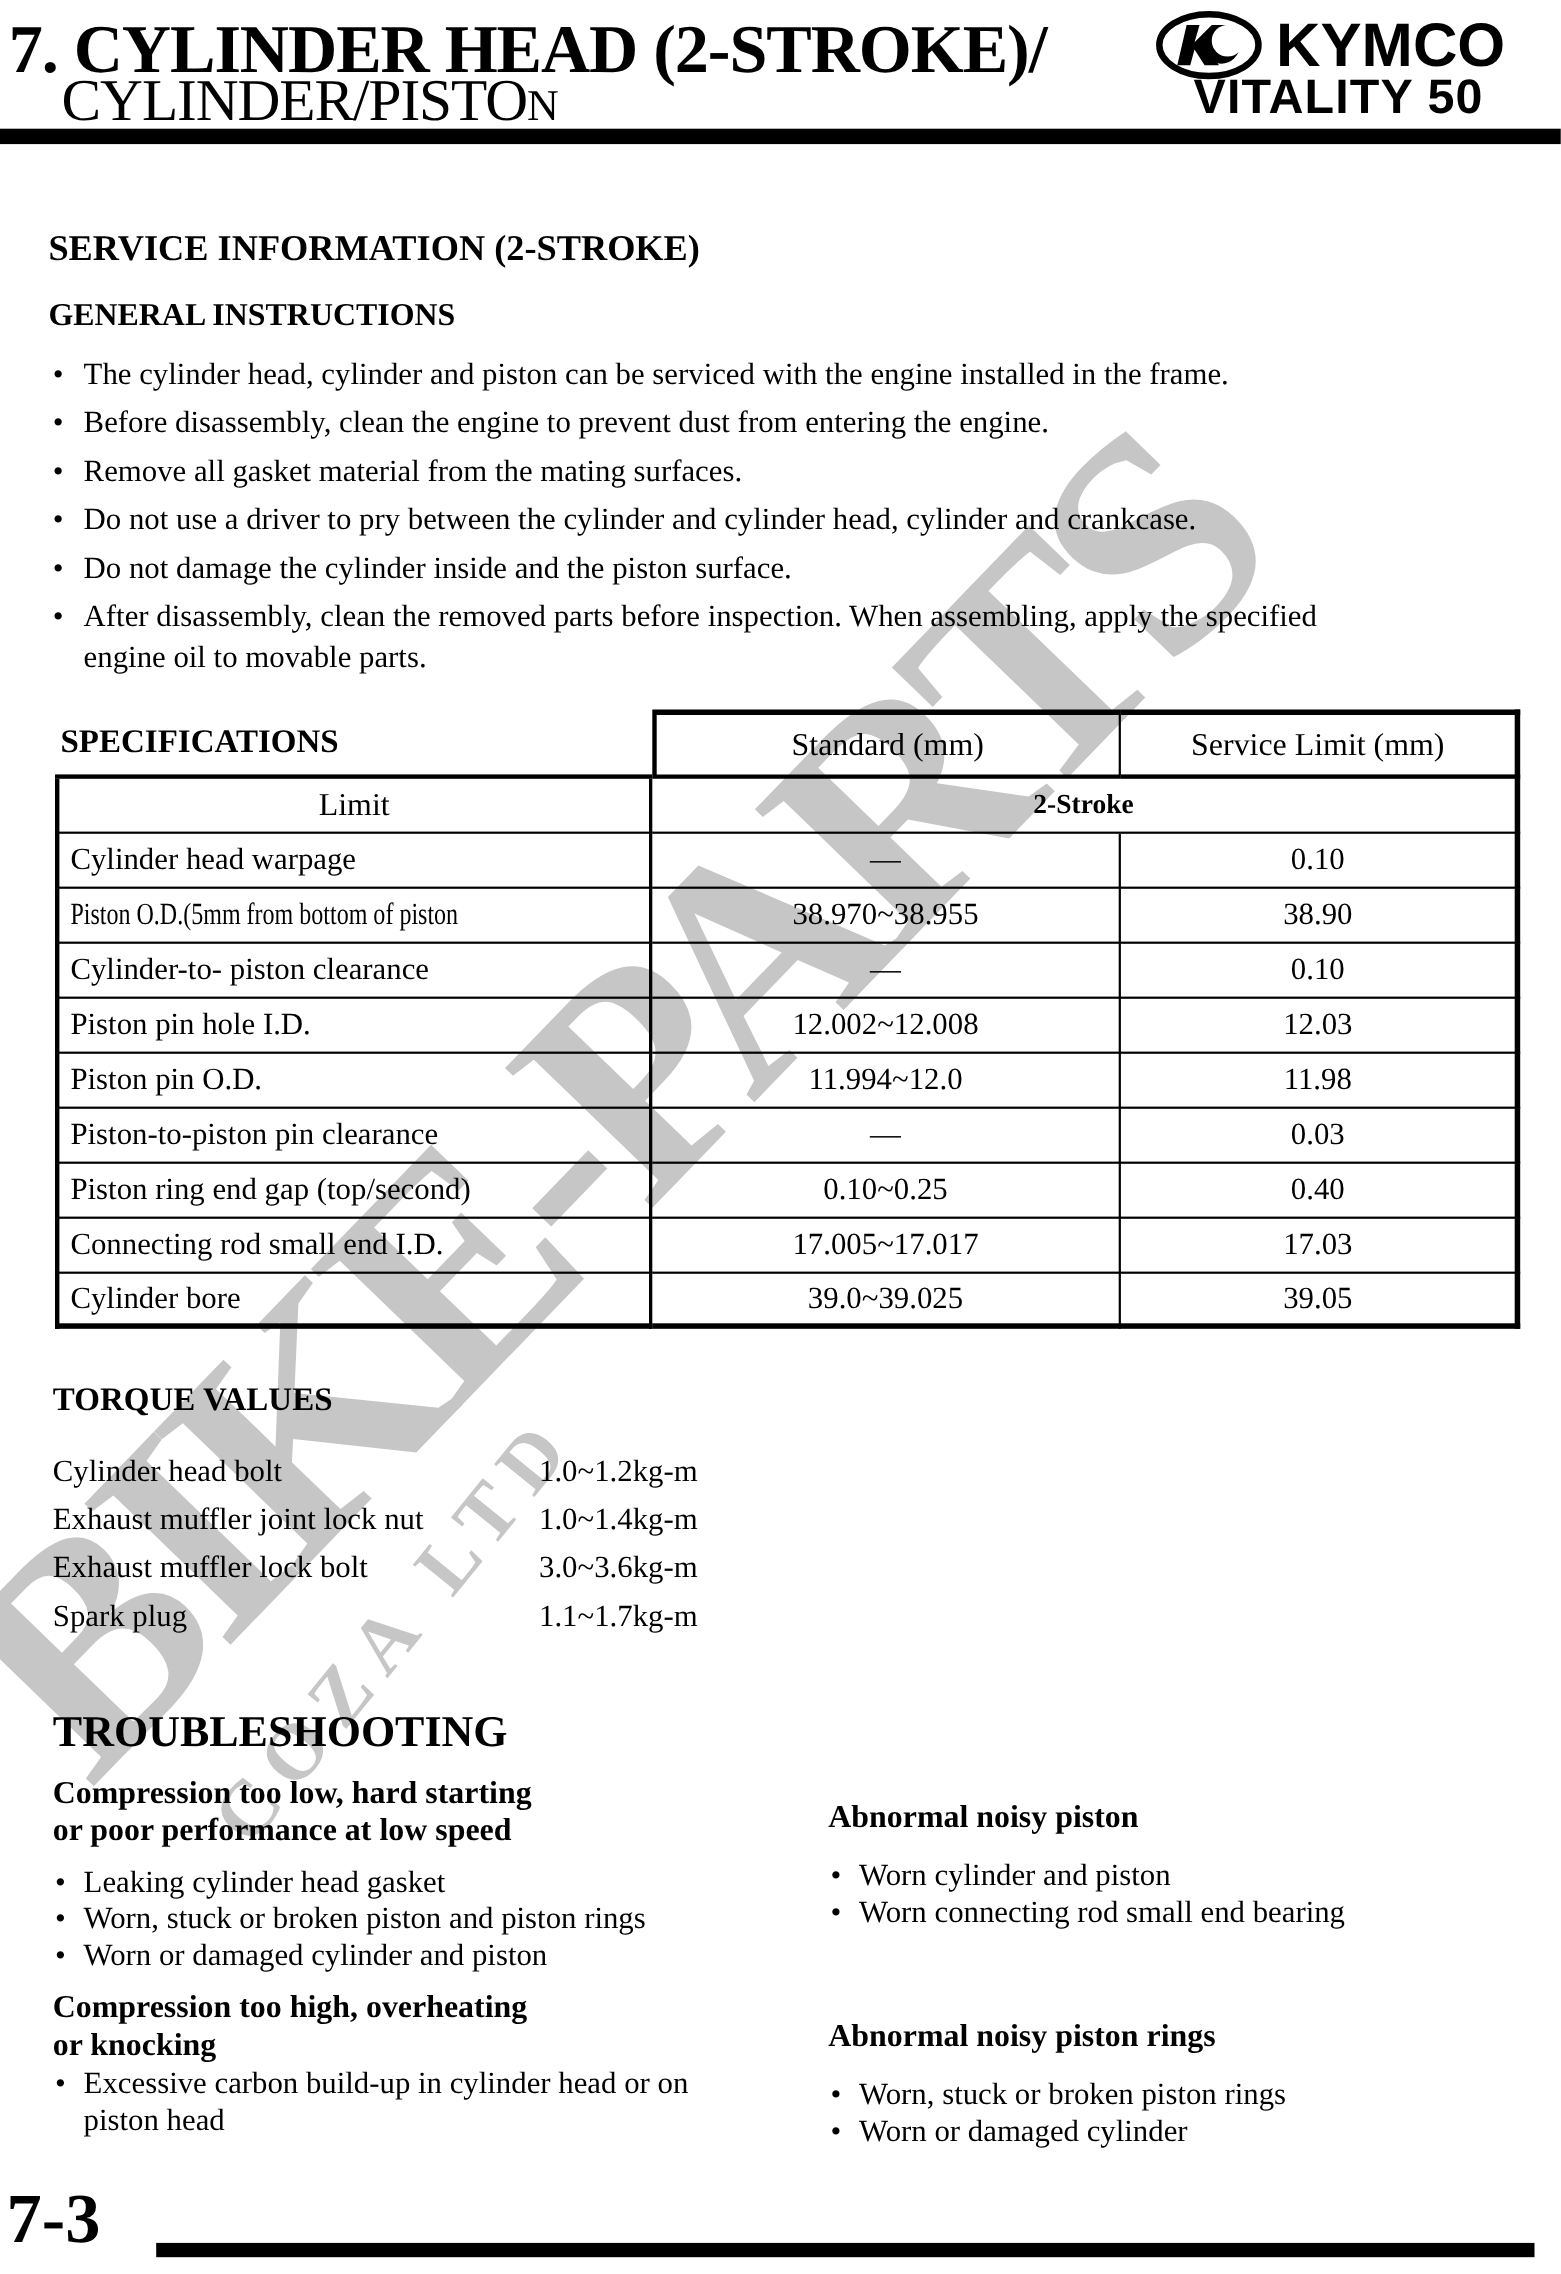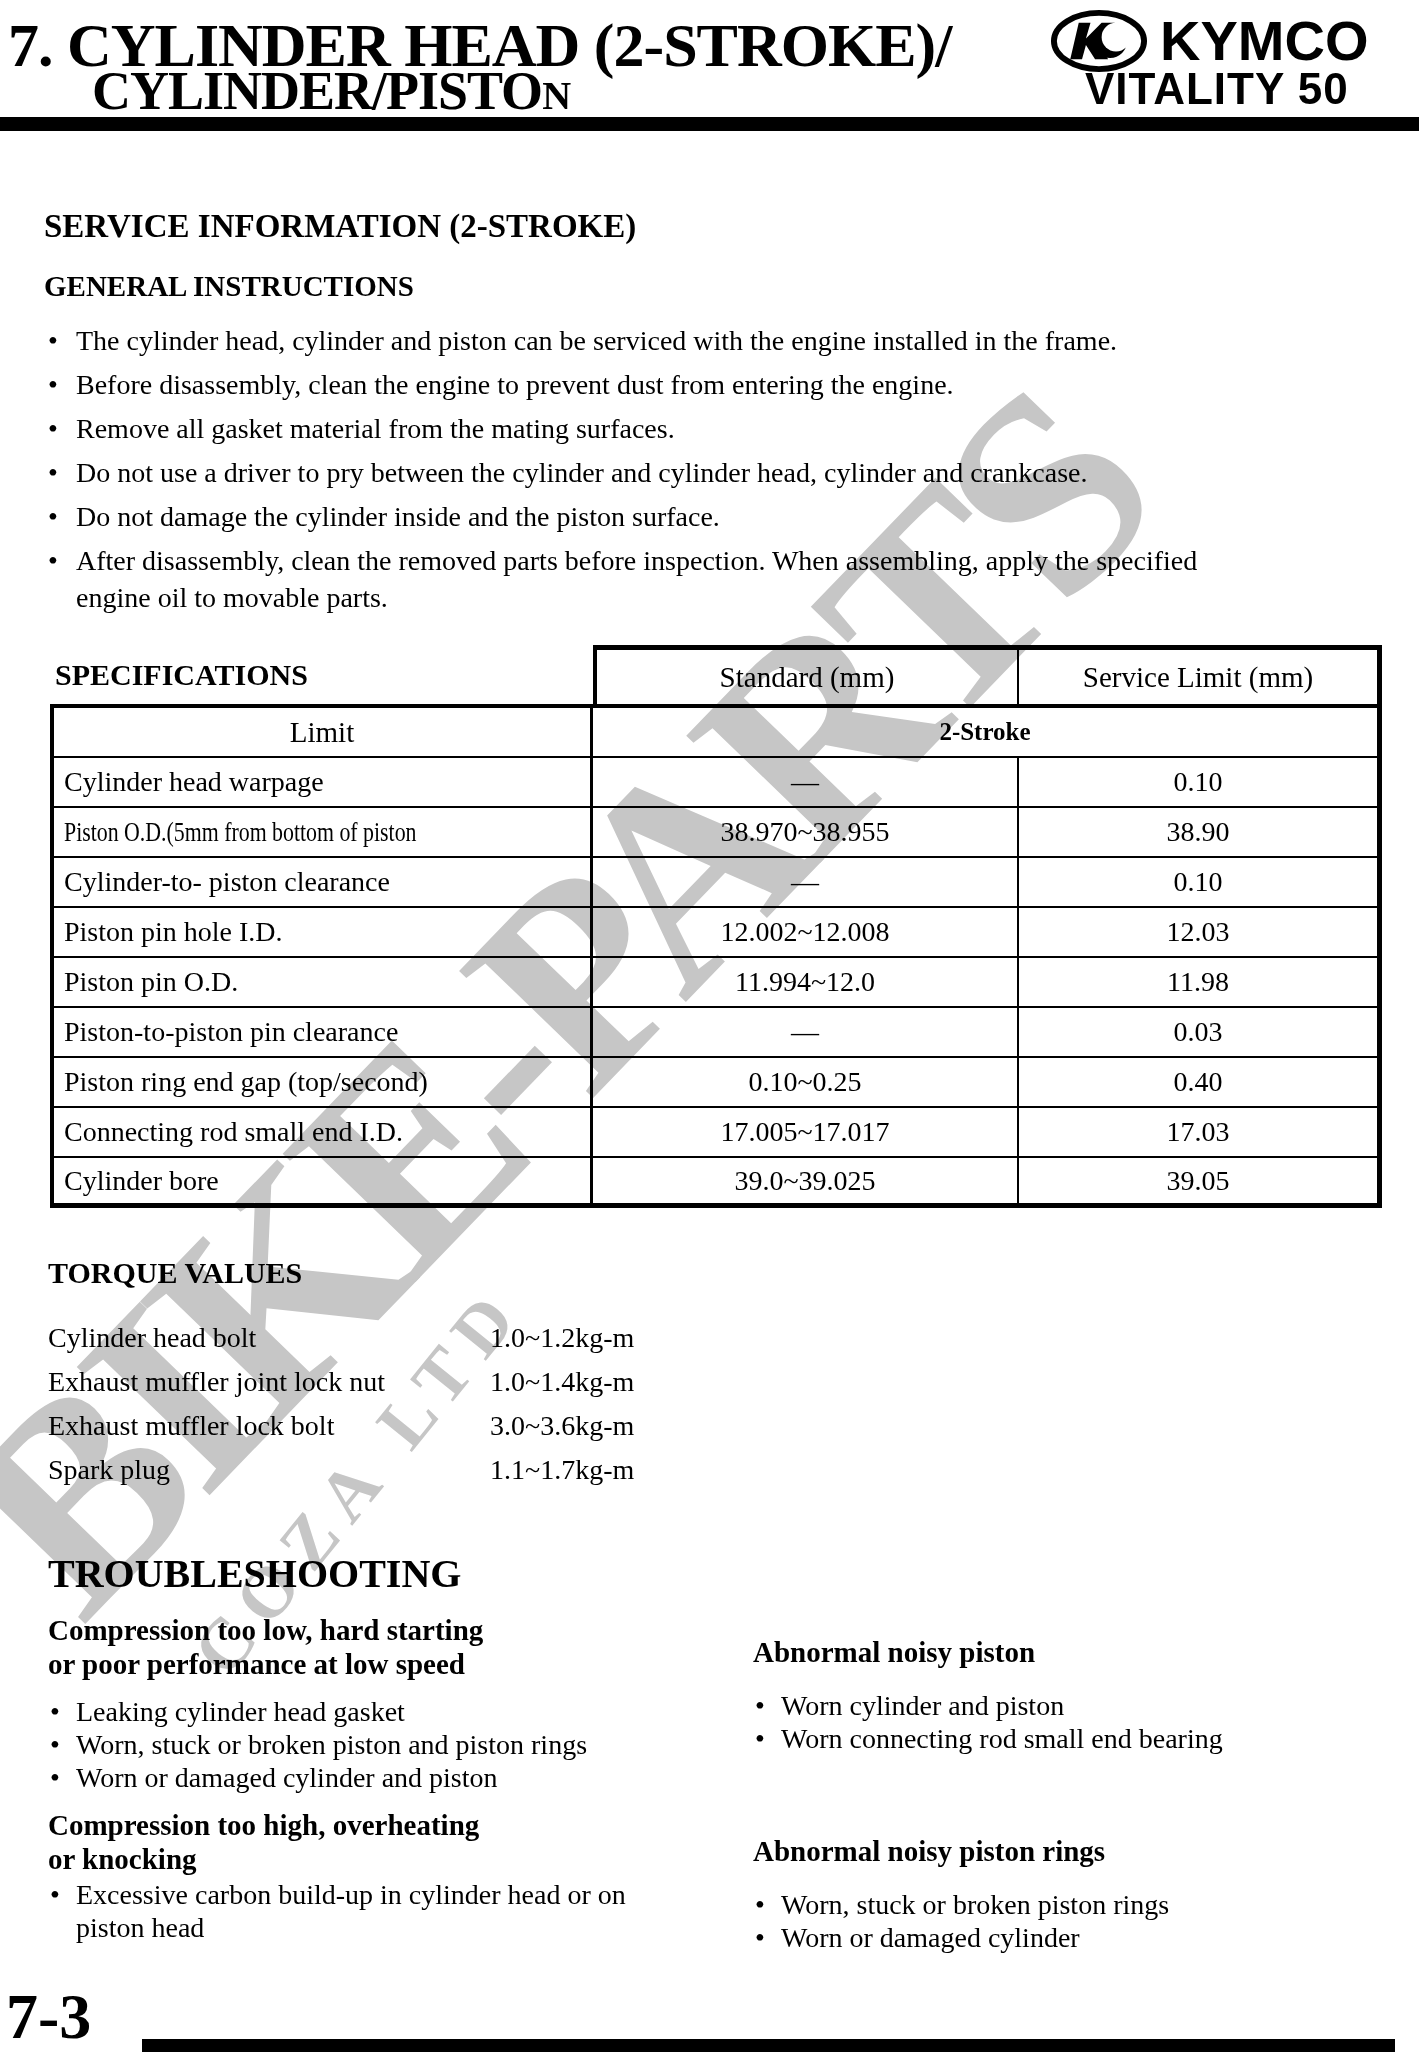--- a/index.html
+++ b/index.html
@@ -9,21 +9,21 @@
   }
   
   .wm{position:absolute;color:#c6c6c6;font-weight:bold;z-index:0;white-space:nowrap;}
   .wm1{left:118px;top:1372px;font-size:282px;line-height:290px;height:290px;
        letter-spacing:-14px;transform:rotate(-46deg);transform-origin:0 100%;}
   .wm2{left:242px;top:1606px;font-size:72px;line-height:86px;height:86px;
        letter-spacing:14px;transform:rotate(-51deg);transform-origin:0 100%;}
   .content{position:absolute;inset:0;z-index:1;}
   
   .title-l1{position:absolute;left:8px;top:10px;font-size:62px;font-weight:bold;letter-spacing:-1px;white-space:nowrap;}
-  .title-l2{position:absolute;left:56px;top:60px;font-size:54px;font-weight:bold;letter-spacing:-1px;white-space:nowrap;margin-left:36px;}
+  .title-l2{position:absolute;left:56px;top:60px;font-size:54px;font-weight:normal;letter-spacing:-1px;white-space:nowrap;}
   .title-l2 .smalln{font-size:40px;}
   .top-bar{position:absolute;left:0;top:117px;width:1419px;height:14px;background:#000;}
   .logo-row{position:absolute;left:1050px;top:8px;display:flex;align-items:center;gap:12px;}
   .brand-text{font-family:"Liberation Sans","DejaVu Sans",sans-serif;font-weight:bold;font-size:56px;letter-spacing:0px;}
   .model-text{position:absolute;left:1085px;top:64px;font-family:"Liberation Sans","DejaVu Sans",sans-serif;
               font-weight:bold;font-size:44px;letter-spacing:1px;white-space:nowrap;}
   
   .svc-heading{position:absolute;left:44px;top:208px;font-size:33px;font-weight:bold;white-space:nowrap;}
   .gen-heading{position:absolute;left:44px;top:270px;font-size:29px;font-weight:bold;white-space:nowrap;}
   .gi-list{position:absolute;left:46px;top:322px;width:1350px;}

